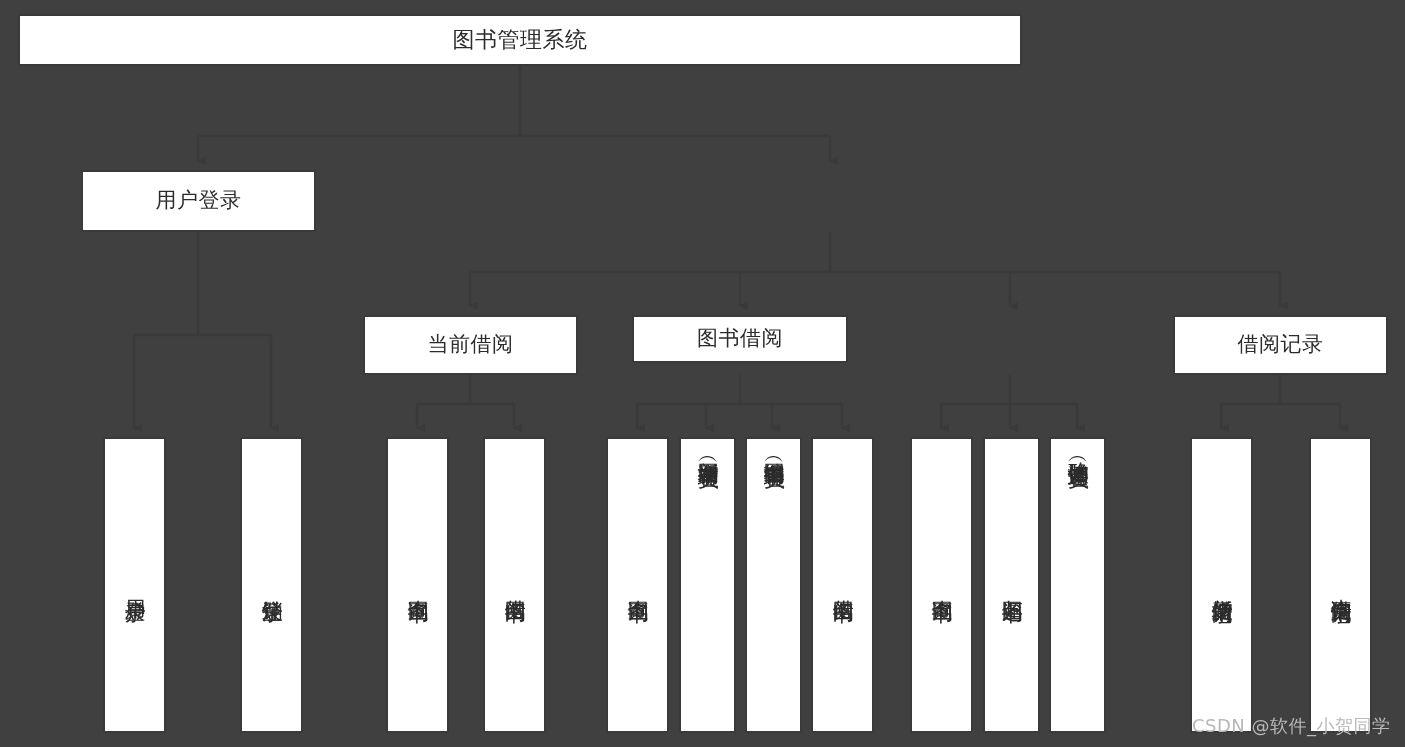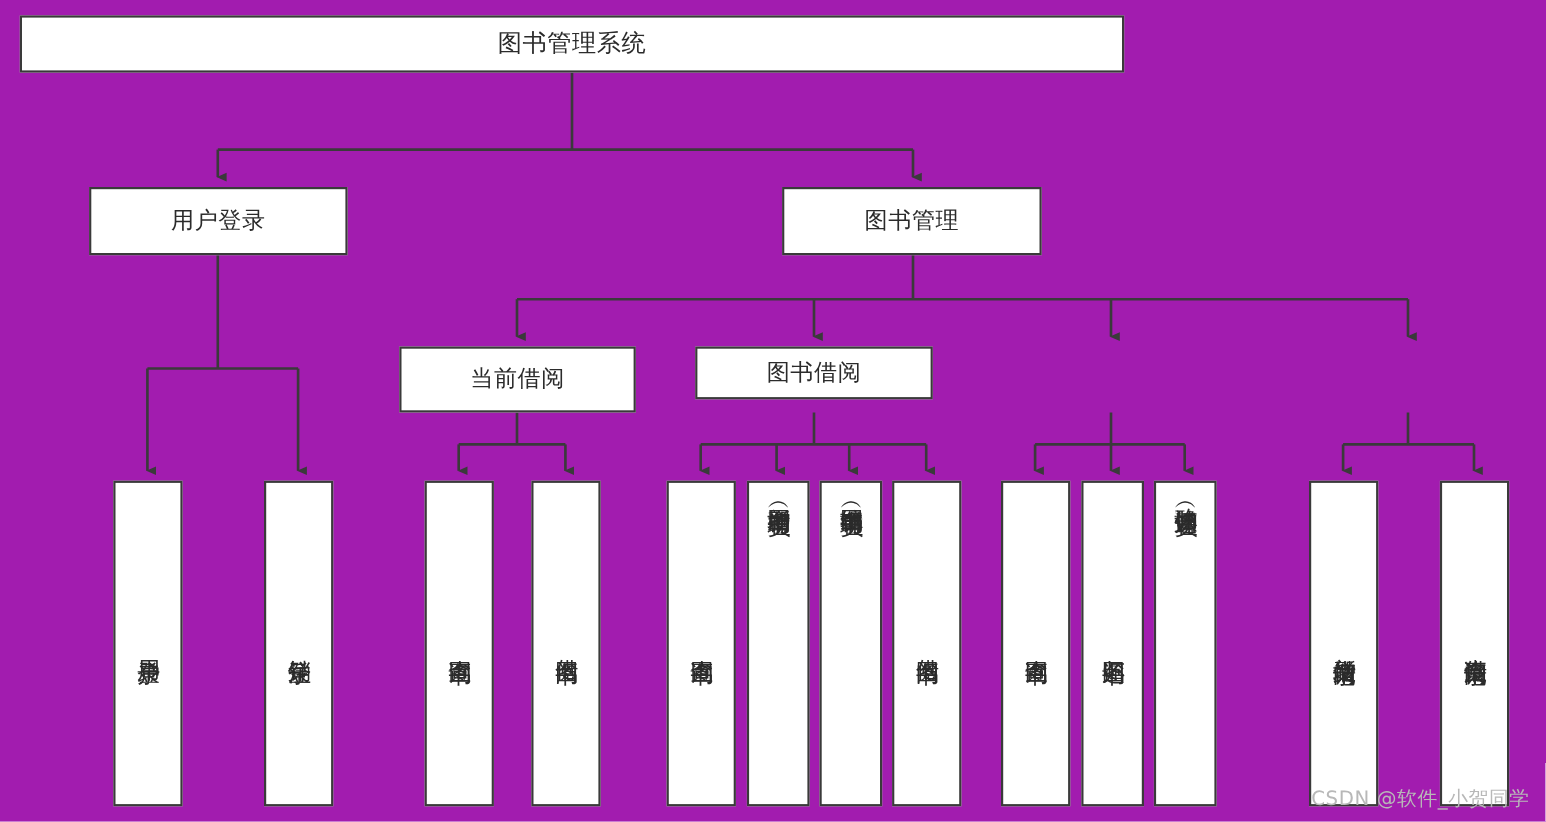--- a/index.html
+++ b/index.html
@@ -8,21 +8,21 @@
     padding: 0;
     background: #ffffff;
   }
   body {
     font-family: "DejaVu Sans", "Liberation Sans", sans-serif;
   }
   #diagram-root {
     position: relative;
     width: 1405px;
     height: 747px;
-    background: #a21caf;
+    background: #404040;
     overflow: hidden;
   }
   #edge-layer {
     position: absolute;
     left: 0;
     top: 0;
     width: 1405px;
     height: 747px;
   }
   .node {
@@ -128,29 +128,29 @@
     </g>
   </svg>
 
   <div class="node node-root" style="left:18px; top:14px; width:1004px; height:52px;">
     <span class="label">图书管理系统</span>
   </div>
 
   <div class="node" style="left:81px; top:170px; width:235px; height:62px;">
     <span class="label">用户登录</span>
   </div>
-  <div class="node" style="left:711px; top:170px; width:236px; height:62px;">
-    <span class="label">图书管理</span>
-  </div>
 
   <div class="node" style="left:363px; top:315px; width:215px; height:60px;">
     <span class="label">当前借阅</span>
   </div>
   <div class="node" style="left:632px; top:315px; width:216px; height:48px;">
     <span class="label">图书借阅</span>
+  </div>
+  <div class="node" style="left:1173px; top:315px; width:215px; height:60px;">
+    <span class="label">借阅记录</span>
   </div>
 
   <div class="node node-leaf center-v" style="left:103px; top:437px; width:63px; height:296px;">
     <span class="label">用户登录</span>
   </div>
   <div class="node node-leaf center-v" style="left:240px; top:437px; width:63px; height:296px;">
     <span class="label">注销登录</span>
   </div>
 
   <div class="node node-leaf center-v" style="left:386px; top:437px; width:63px; height:296px;">

